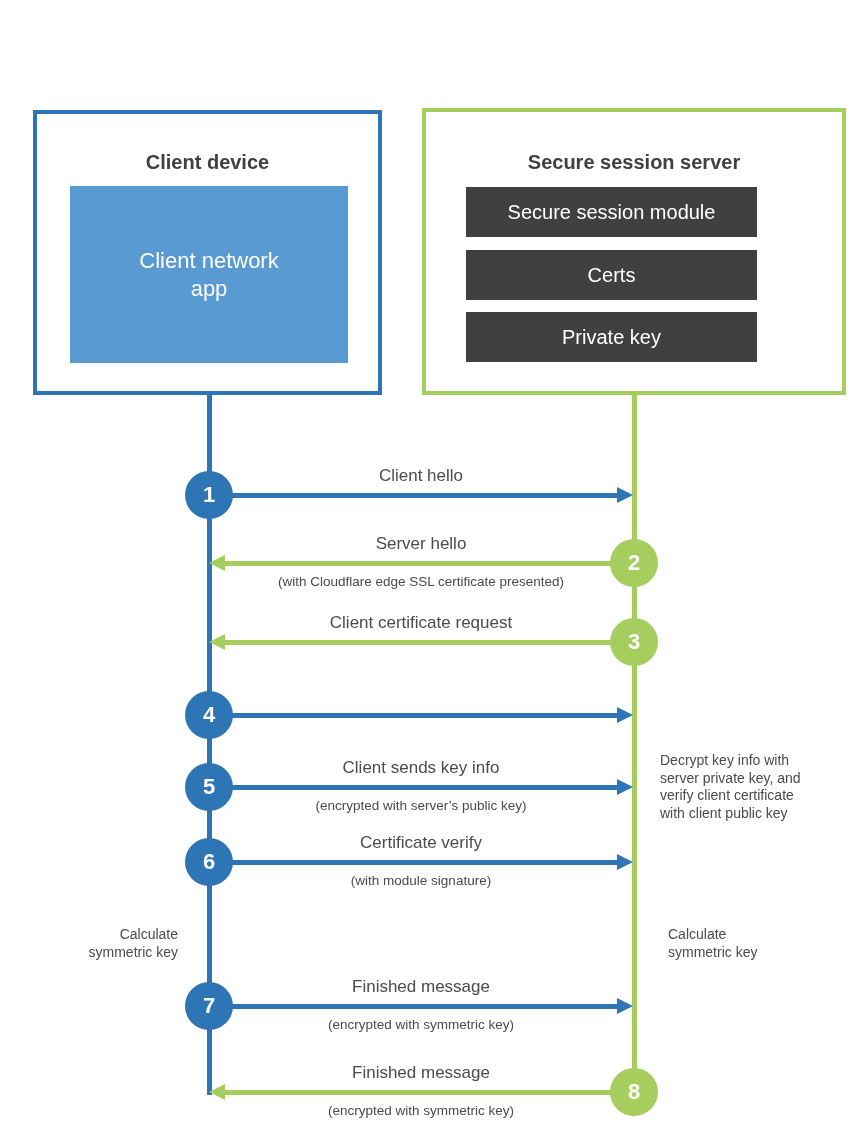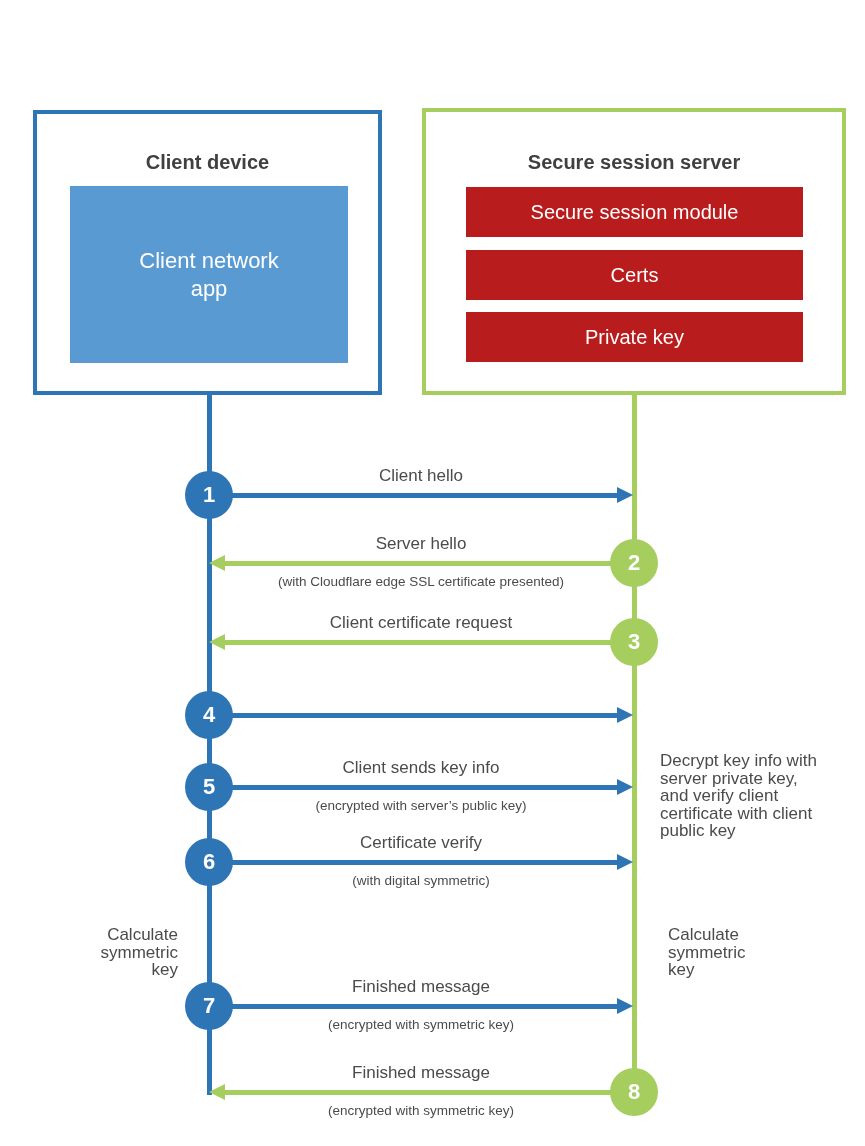--- a/index.html
+++ b/index.html
@@ -48,22 +48,22 @@
     background: #599ad3;
     display: flex; align-items: center; justify-content: center;
     text-align: center;
     color: #ffffff;
     font-size: 22px;
     line-height: 1.25;
   }
   .app-box span { display: inline-block; width: 180px; }
   .bar {
     position: absolute;
-    left: 466px; width: 337px; height: 50px;
-    background: #b91c1c;
+    left: 466px; width: 291px; height: 50px;
+    background: #404040;
     display: flex; align-items: center; justify-content: center;
     color: #ffffff;
     font-size: 20px;
   }
   .lifeline {
     position: absolute;
     width: 5px;
     z-index: 1;
   }
   .blue-bg { background: #2e75b6; }
@@ -104,21 +104,21 @@
   .msg-sub {
     position: absolute;
     left: 209px; width: 424px;
     text-align: center;
     font-size: 13.5px;
     color: #4b4b4d;
     z-index: 2;
   }
   .note {
     position: absolute;
-    font-size: 17px;
+    font-size: 14px;
     line-height: 17.5px;
     color: #4b4b4d;
   }
 </style>
 </head>
 <body>
 
 <div id="canvas">
 
 
@@ -189,21 +189,21 @@
   <div class="msg-sub" style="top:798px">(encrypted with server’s public key)</div>
   <div class="circle blue-bg" style="left:185px;top:763px">
     <span>5</span>
   </div>
 
   <div class="msg-label" style="top:833px">Certificate verify</div>
   <div class="arrow" style="top:860px">
     <div class="shaft blue-bg" style="left:0;right:12px"></div>
     <div class="head right-blue"></div>
   </div>
-  <div class="msg-sub" style="top:873px">(with digital symmetric)</div>
+  <div class="msg-sub" style="top:873px">(with module signature)</div>
   <div class="circle blue-bg" style="left:185px;top:838px">
     <span>6</span>
   </div>
 
   <div class="msg-label" style="top:977px">Finished message</div>
   <div class="arrow" style="top:1004px">
     <div class="shaft blue-bg" style="left:0;right:12px"></div>
     <div class="head right-blue"></div>
   </div>
   <div class="msg-sub" style="top:1017px">(encrypted with symmetric key)</div>

